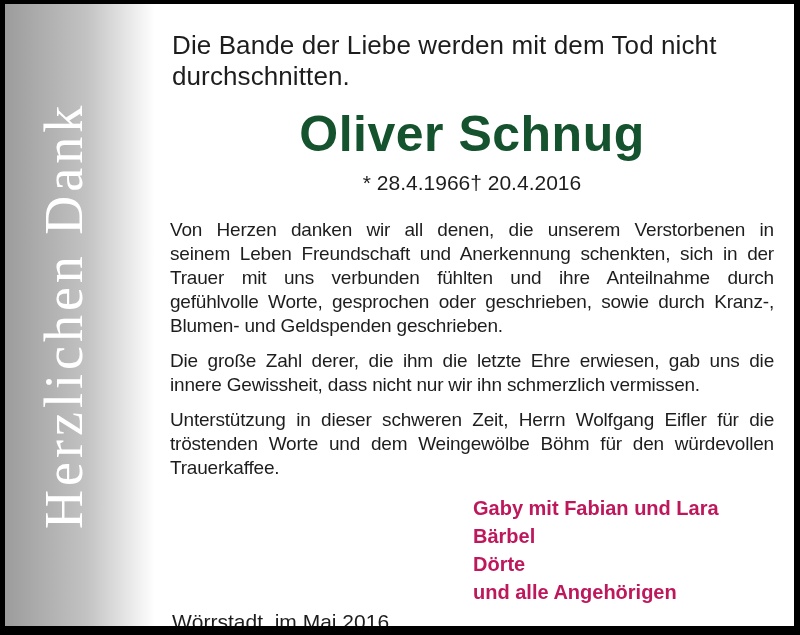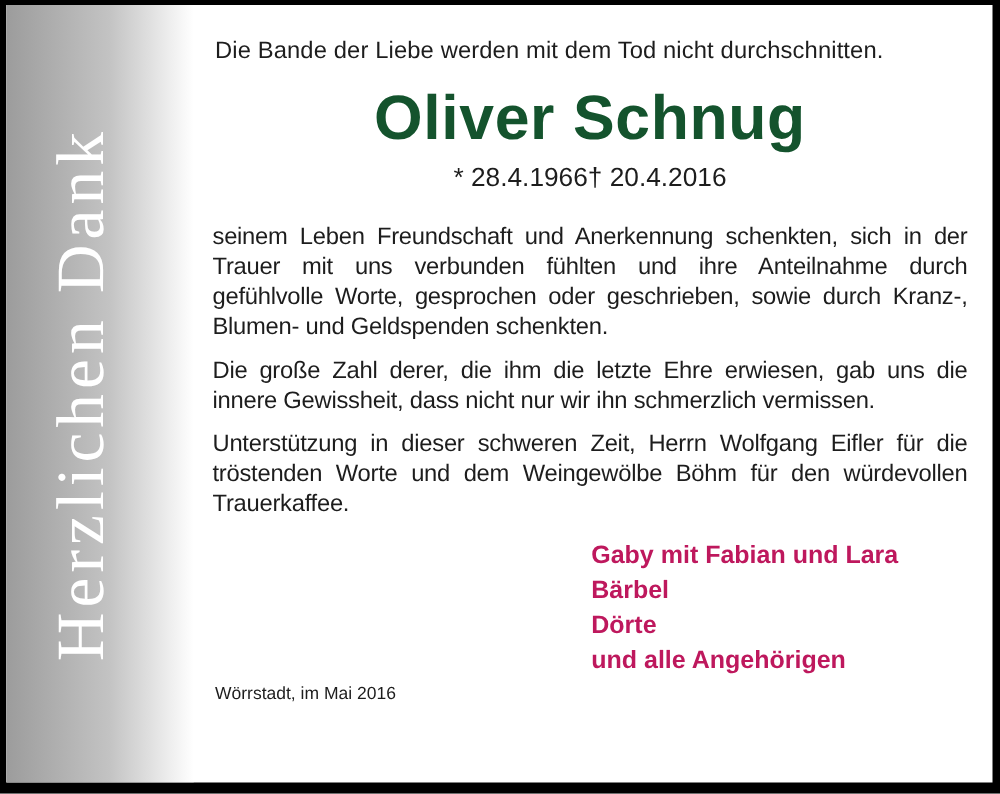--- a/index.html
+++ b/index.html
@@ -49,21 +49,21 @@
   }
   .content {
     position: absolute;
     left: 165px;
     top: 0;
     width: 604px;
     color: #1d1d1d;
   }
   .epigraph {
     margin: 26px 0 0 2px;
-    font-size: 19px;
+    font-size: 26px;
     letter-spacing: 0.1px;
   }
   .name {
     margin: 14px 0 0;
     font-size: 50px;
     line-height: 56px;
     font-weight: bold;
     text-align: center;
     letter-spacing: 0.5px;
     color: #14532d;
@@ -91,21 +91,21 @@
   }
   .signatures {
     margin: 14px 0 0 303px;
     font-weight: bold;
     font-size: 20px;
     line-height: 28px;
     color: #be185d;
   }
   .placeline {
     margin: 4px 0 0 2px;
-    font-size: 14px;
+    font-size: 21px;
   }
 </style>
 </head>
 <body>
 
 <div class="frame">
 
   <div class="side-band">
     <div class="banner">Herzlichen Dank</div>
   </div>
@@ -117,24 +117,25 @@
     <h1 class="name">Oliver Schnug</h1>
 
     <div class="dates">
       <span>* 28.4.1966</span>
       <span>† 20.4.2016</span>
     </div>
 
     <div class="paras">
 
       <div class="para">
+        <div class="jl">Von Herzen danken wir all denen, die unserem Verstorbenen in</div>
         <div class="jl">seinem Leben Freundschaft und Anerkennung schenkten, sich in der</div>
         <div class="jl">Trauer mit uns verbunden fühlten und ihre Anteilnahme durch</div>
         <div class="jl">gefühlvolle Worte, gesprochen oder geschrieben, sowie durch Kranz-,</div>
-        <div class="jl last">Blumen- und Geldspenden schenkten.</div>
+        <div class="jl last">Blumen- und Geldspenden geschrieben.</div>
       </div>
 
       <div class="para">
         <div class="jl">Die große Zahl derer, die ihm die letzte Ehre erwiesen, gab uns die</div>
         <div class="jl last">innere Gewissheit, dass nicht nur wir ihn schmerzlich vermissen.</div>
       </div>
 
       <div class="para">
         <div class="jl">Unterstützung in dieser schweren Zeit, Herrn Wolfgang Eifler für die</div>
         <div class="jl">tröstenden Worte und dem Weingewölbe Böhm für den würdevollen</div>

